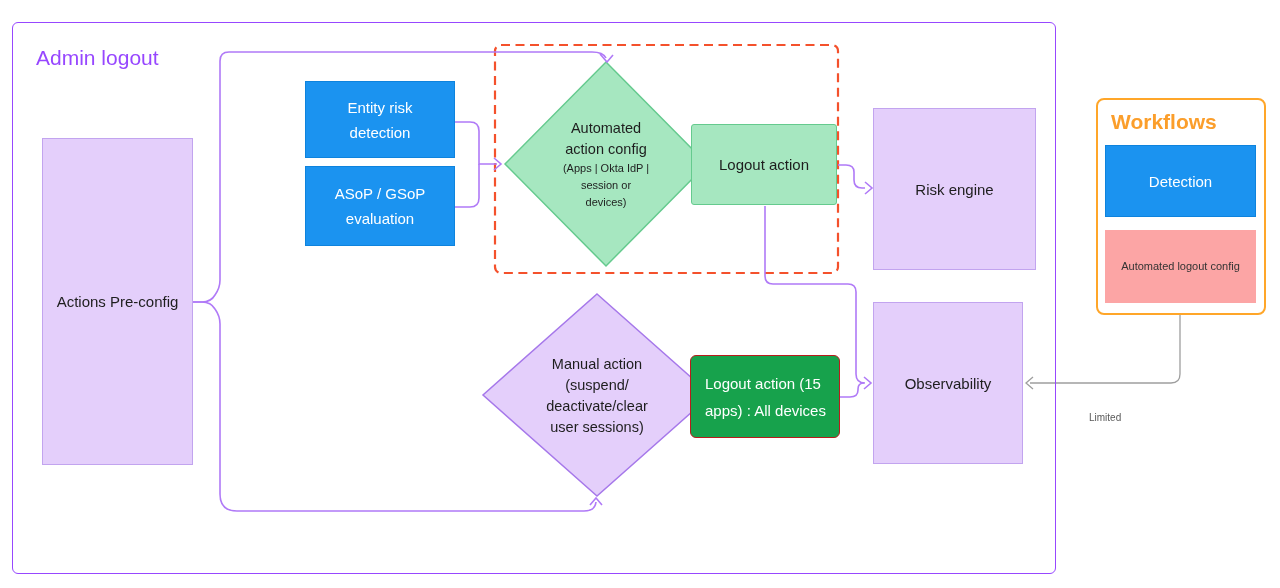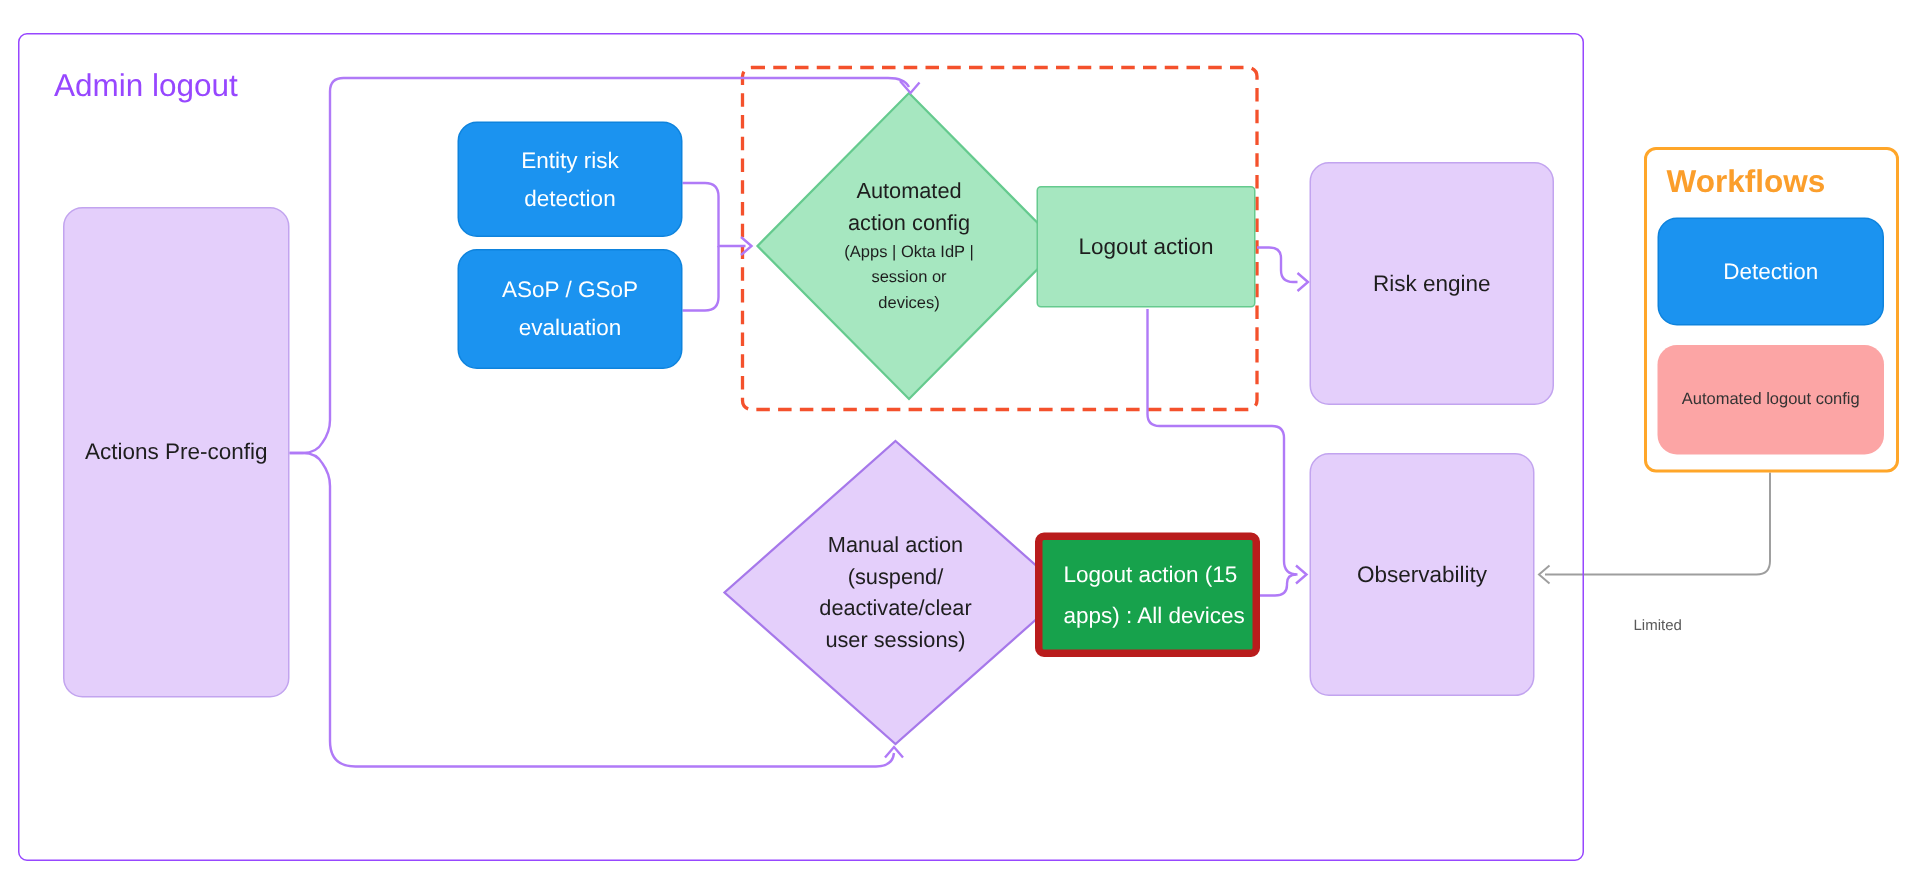--- a/index.html
+++ b/index.html
@@ -4,26 +4,26 @@
 <style>
   html,body{margin:0;padding:0;background:#ffffff;}
   #stage{
     position:relative;width:1280px;height:588px;background:#ffffff;overflow:hidden;
     font-family:"Liberation Sans", sans-serif;color:#1e1e1e;
   }
   .abs{position:absolute;box-sizing:border-box;}
   svg{position:absolute;left:0;top:0;pointer-events:none;}
   .box{
     position:absolute;box-sizing:border-box;display:flex;align-items:center;justify-content:center;
-    text-align:center;border-radius:13px;font-size:15px;line-height:25px;
+    text-align:center;border-radius:0;font-size:15px;line-height:25px;
   }
   .lavender{background:#e4cffb;border:1px solid #c2a4ef;color:#1e1e1e;}
   .blue{background:#1b93f0;border:1px solid #0e83dd;color:#ffffff;}
   .green-light{background:#a6e7c0;border:1px solid #65ca8e;color:#1e1e1e;}
-  .green-dark{background:#17a24c;border:5px solid #b91c1c;color:#ffffff;border-radius:6px;}
+  .green-dark{background:#17a24c;border:1px solid #b91c1c;color:#ffffff;border-radius:6px;}
   .frame-title{position:absolute;font-weight:500;}
   #admin-frame{
     left:12px;top:22px;width:1044px;height:552px;border:1.5px solid #9747ff;border-radius:6px;
   }
   #admin-title{left:36px;top:46px;font-size:21px;color:#9747ff;}
   #workflows-frame{
     left:1096px;top:98px;width:170px;height:217px;border:2px solid #ffa629;border-radius:8px;background:#fff;
   }
   #workflows-title{left:1111px;top:110px;font-size:21px;color:#fb9e2b;font-weight:700;}
   .diamond-label{

